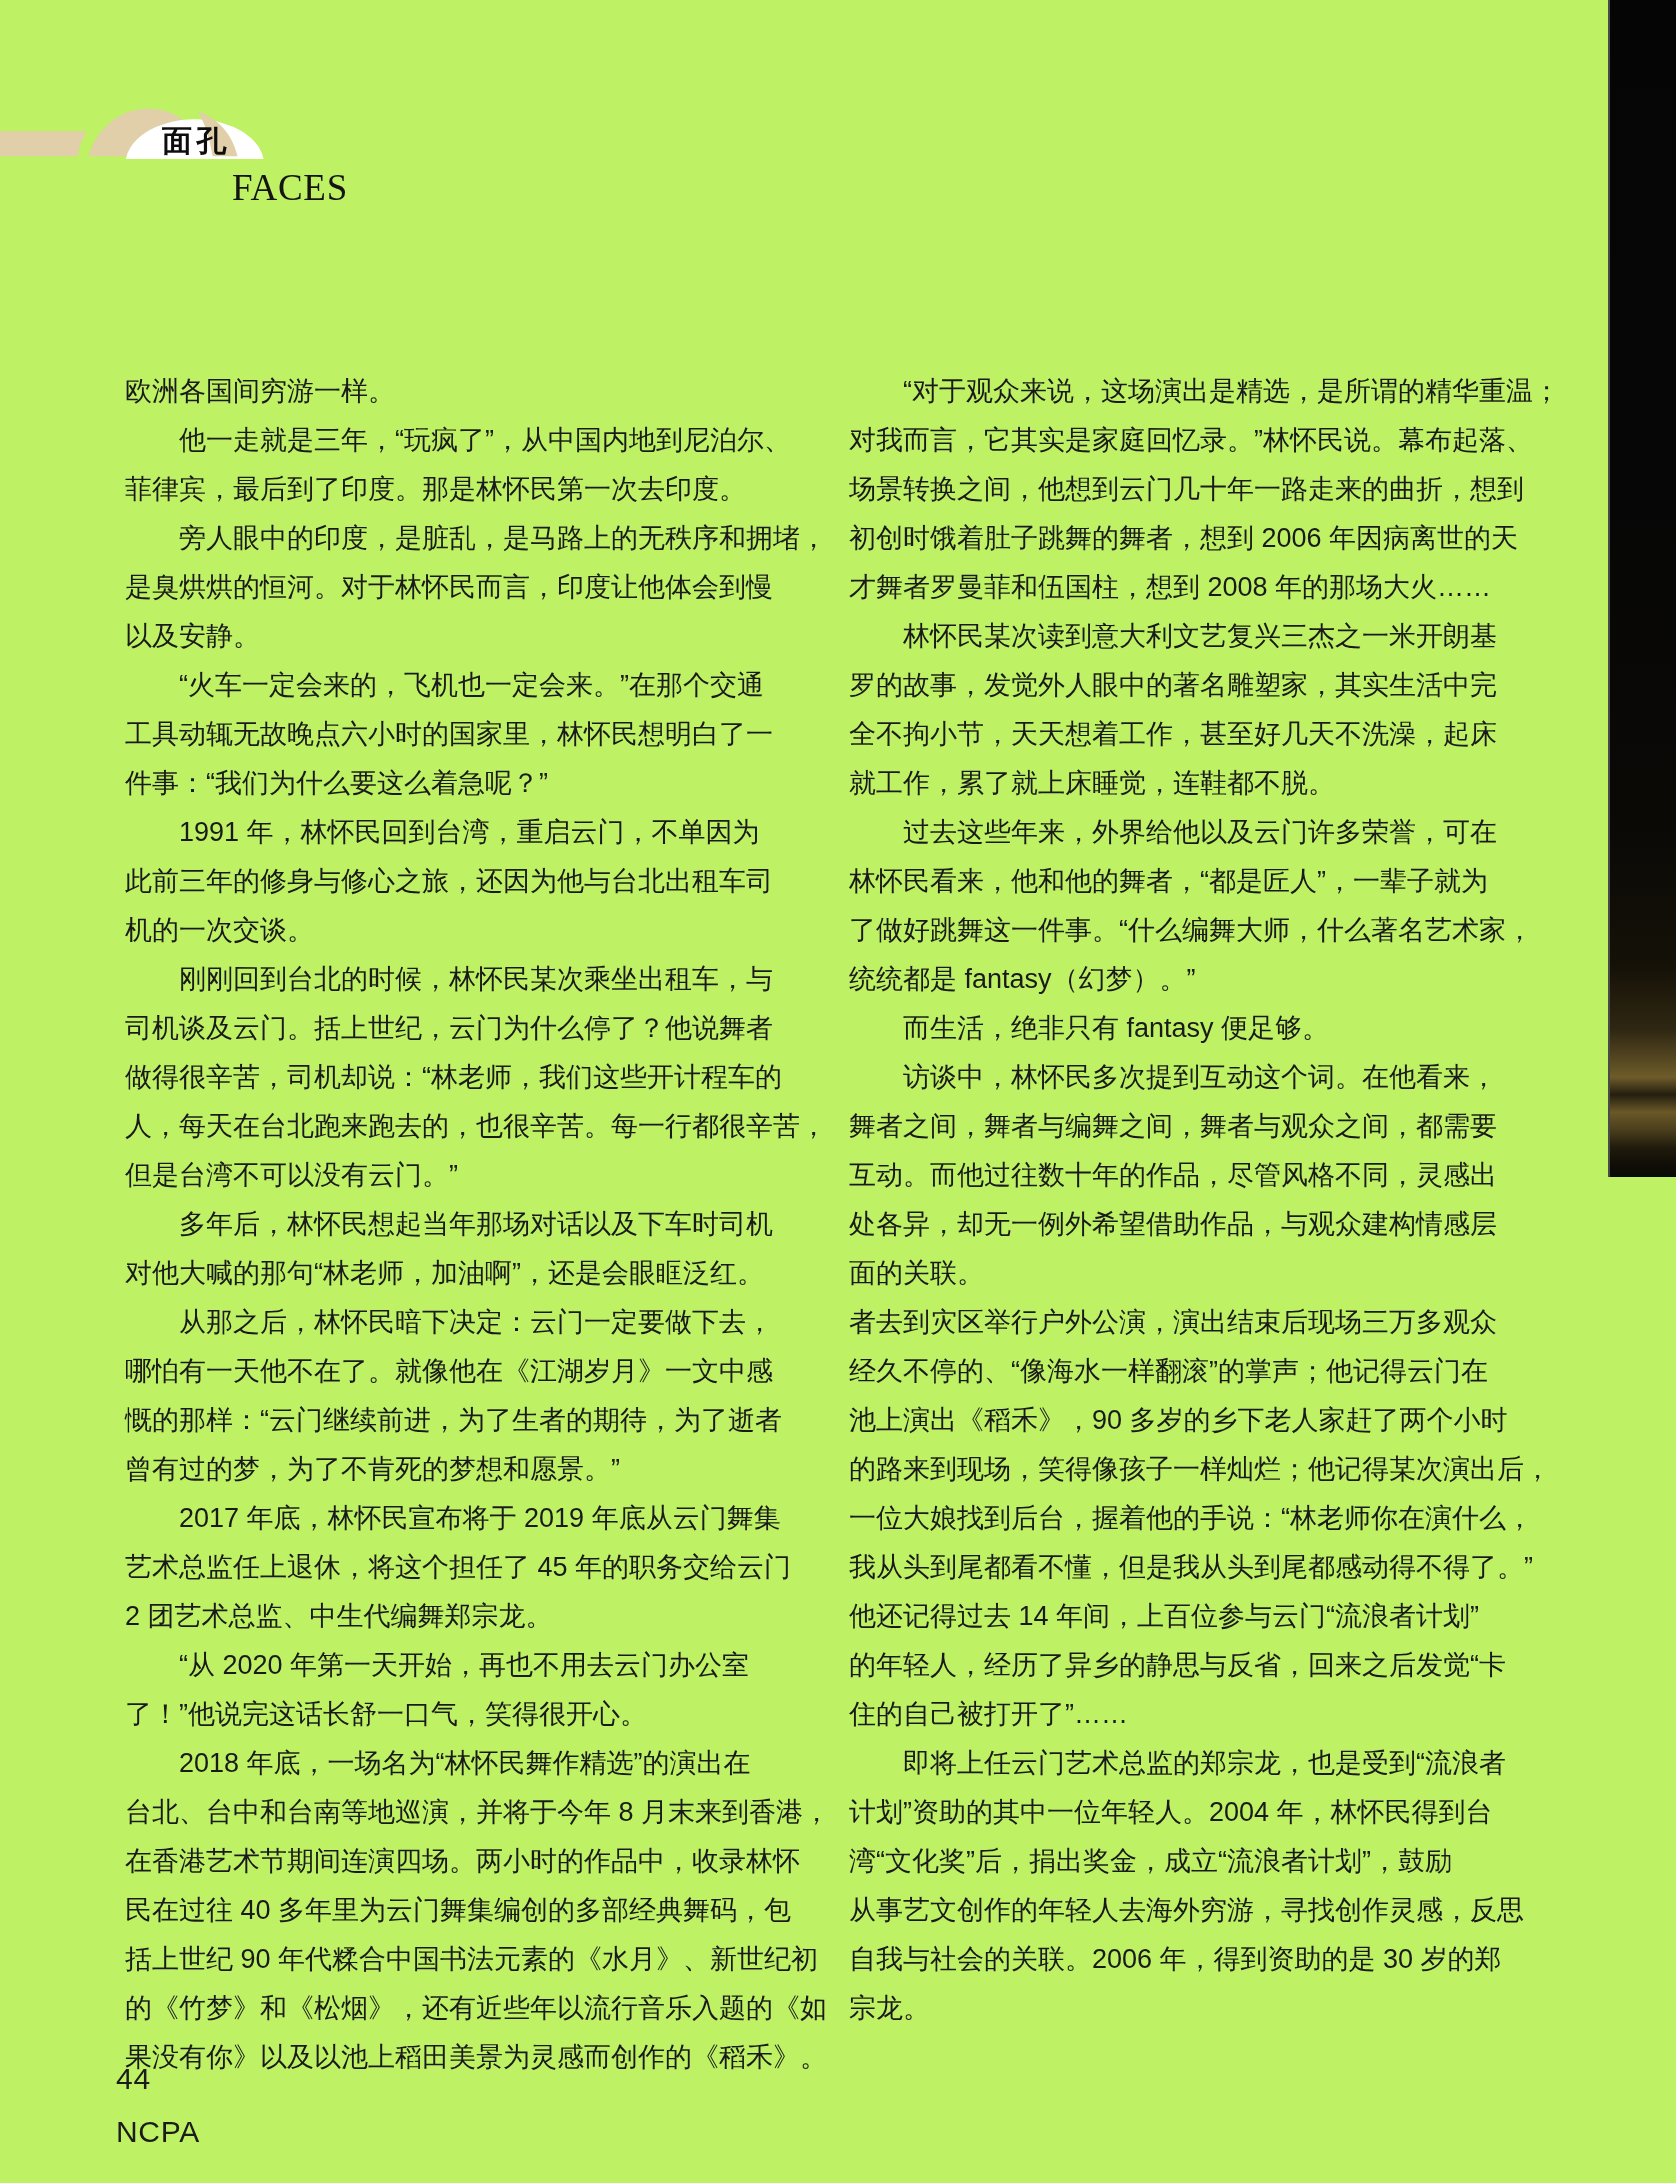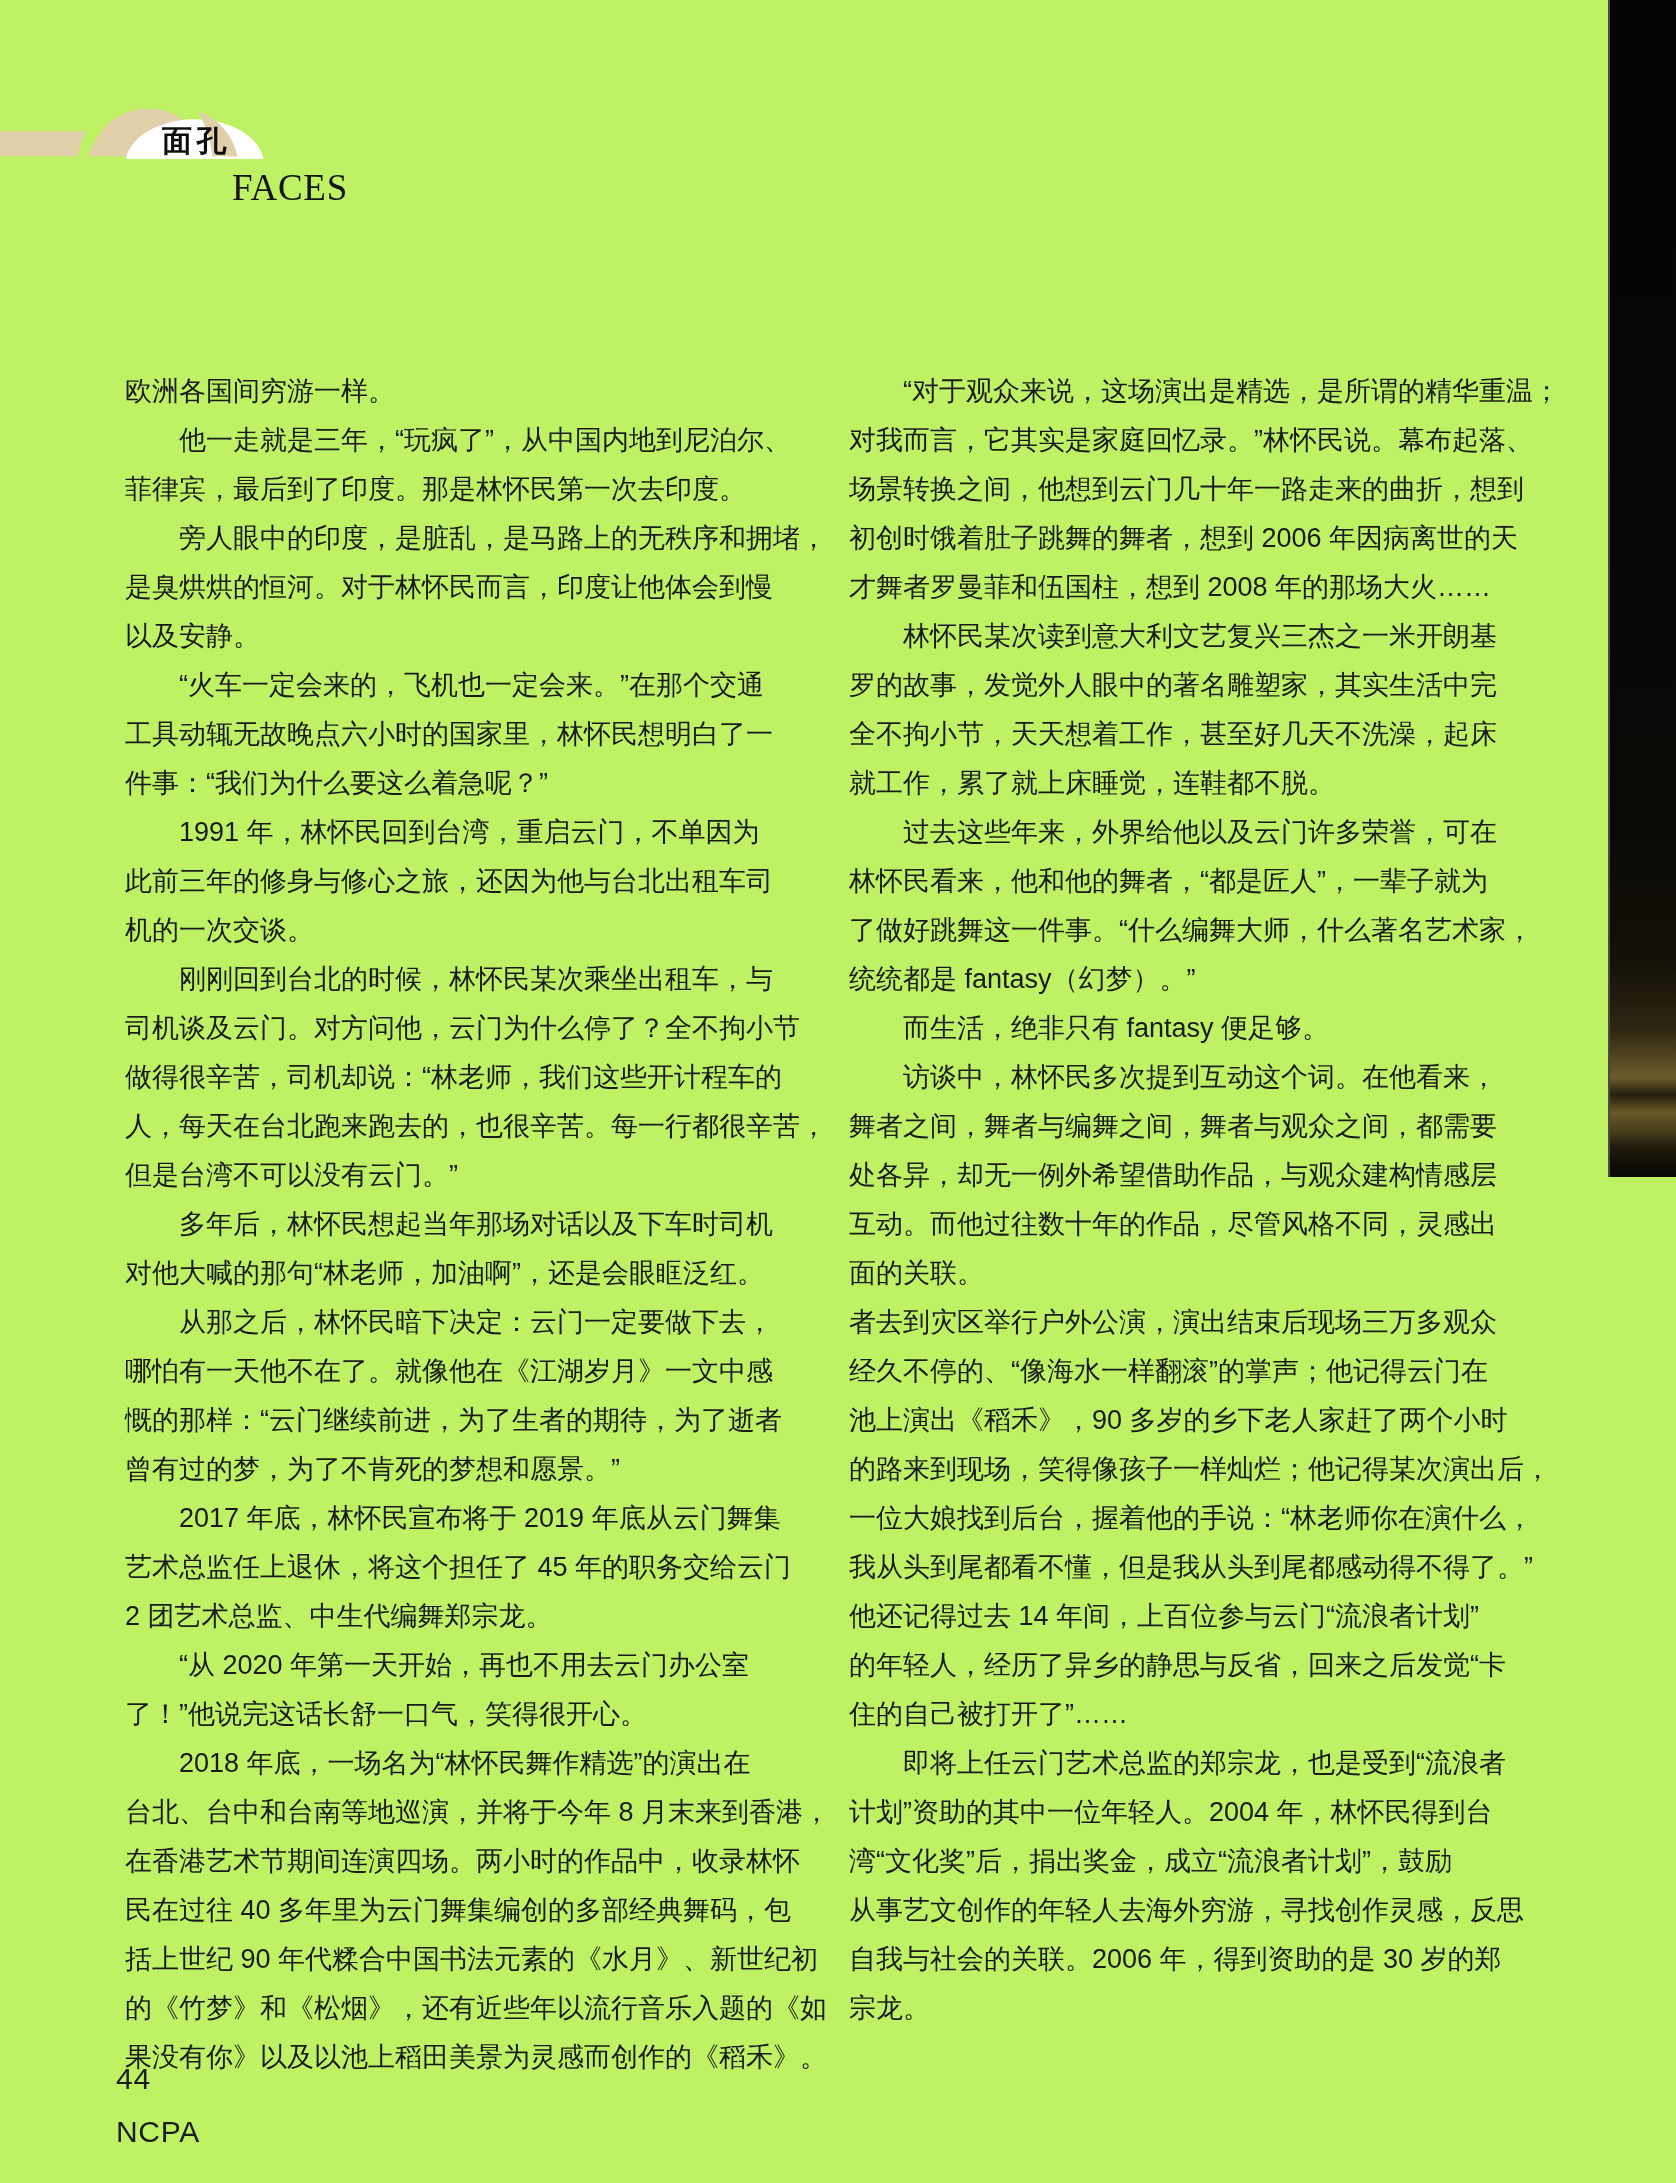--- a/index.html
+++ b/index.html
@@ -89,21 +89,21 @@
         <div class="line">　　旁人眼中的印度，是脏乱，是马路上的无秩序和拥堵，</div>
         <div class="line">是臭烘烘的恒河。对于林怀民而言，印度让他体会到慢</div>
         <div class="line">以及安静。</div>
         <div class="line">　　“火车一定会来的，飞机也一定会来。”在那个交通</div>
         <div class="line">工具动辄无故晚点六小时的国家里，林怀民想明白了一</div>
         <div class="line">件事：“我们为什么要这么着急呢？”</div>
         <div class="line">　　1991 年，林怀民回到台湾，重启云门，不单因为</div>
         <div class="line">此前三年的修身与修心之旅，还因为他与台北出租车司</div>
         <div class="line">机的一次交谈。</div>
         <div class="line">　　刚刚回到台北的时候，林怀民某次乘坐出租车，与</div>
-        <div class="line">司机谈及云门。对方问他，云门为什么停了？全不拘小节</div>
+        <div class="line">司机谈及云门。括上世纪，云门为什么停了？他说舞者</div>
         <div class="line">做得很辛苦，司机却说：“林老师，我们这些开计程车的</div>
         <div class="line">人，每天在台北跑来跑去的，也很辛苦。每一行都很辛苦，</div>
         <div class="line">但是台湾不可以没有云门。”</div>
         <div class="line">　　多年后，林怀民想起当年那场对话以及下车时司机</div>
         <div class="line">对他大喊的那句“林老师，加油啊”，还是会眼眶泛红。</div>
         <div class="line">　　从那之后，林怀民暗下决定：云门一定要做下去，</div>
         <div class="line">哪怕有一天他不在了。就像他在《江湖岁月》一文中感</div>
         <div class="line">慨的那样：“云门继续前进，为了生者的期待，为了逝者</div>
         <div class="line">曾有过的梦，为了不肯死的梦想和愿景。”</div>
         <div class="line">　　2017 年底，林怀民宣布将于 2019 年底从云门舞集</div>
@@ -129,22 +129,22 @@
         <div class="line">罗的故事，发觉外人眼中的著名雕塑家，其实生活中完</div>
         <div class="line">全不拘小节，天天想着工作，甚至好几天不洗澡，起床</div>
         <div class="line">就工作，累了就上床睡觉，连鞋都不脱。</div>
         <div class="line">　　过去这些年来，外界给他以及云门许多荣誉，可在</div>
         <div class="line">林怀民看来，他和他的舞者，“都是匠人”，一辈子就为</div>
         <div class="line">了做好跳舞这一件事。“什么编舞大师，什么著名艺术家，</div>
         <div class="line">统统都是 fantasy（幻梦）。”</div>
         <div class="line">　　而生活，绝非只有 fantasy 便足够。</div>
         <div class="line">　　访谈中，林怀民多次提到互动这个词。在他看来，</div>
         <div class="line">舞者之间，舞者与编舞之间，舞者与观众之间，都需要</div>
+        <div class="line">互动。而他过往数十年的作品，尽管风格不同，灵感出</div>
         <div class="line">处各异，却无一例外希望借助作品，与观众建构情感层</div>
-        <div class="line">互动。而他过往数十年的作品，尽管风格不同，灵感出</div>
         <div class="line">面的关联。</div>
         <div class="line">者去到灾区举行户外公演，演出结束后现场三万多观众</div>
         <div class="line">经久不停的、“像海水一样翻滚”的掌声；他记得云门在</div>
         <div class="line">池上演出《稻禾》，90 多岁的乡下老人家赶了两个小时</div>
         <div class="line">的路来到现场，笑得像孩子一样灿烂；他记得某次演出后，</div>
         <div class="line">一位大娘找到后台，握着他的手说：“林老师你在演什么，</div>
         <div class="line">我从头到尾都看不懂，但是我从头到尾都感动得不得了。”</div>
         <div class="line">他还记得过去 14 年间，上百位参与云门“流浪者计划”</div>
         <div class="line">的年轻人，经历了异乡的静思与反省，回来之后发觉“卡</div>
         <div class="line">住的自己被打开了”……</div>

